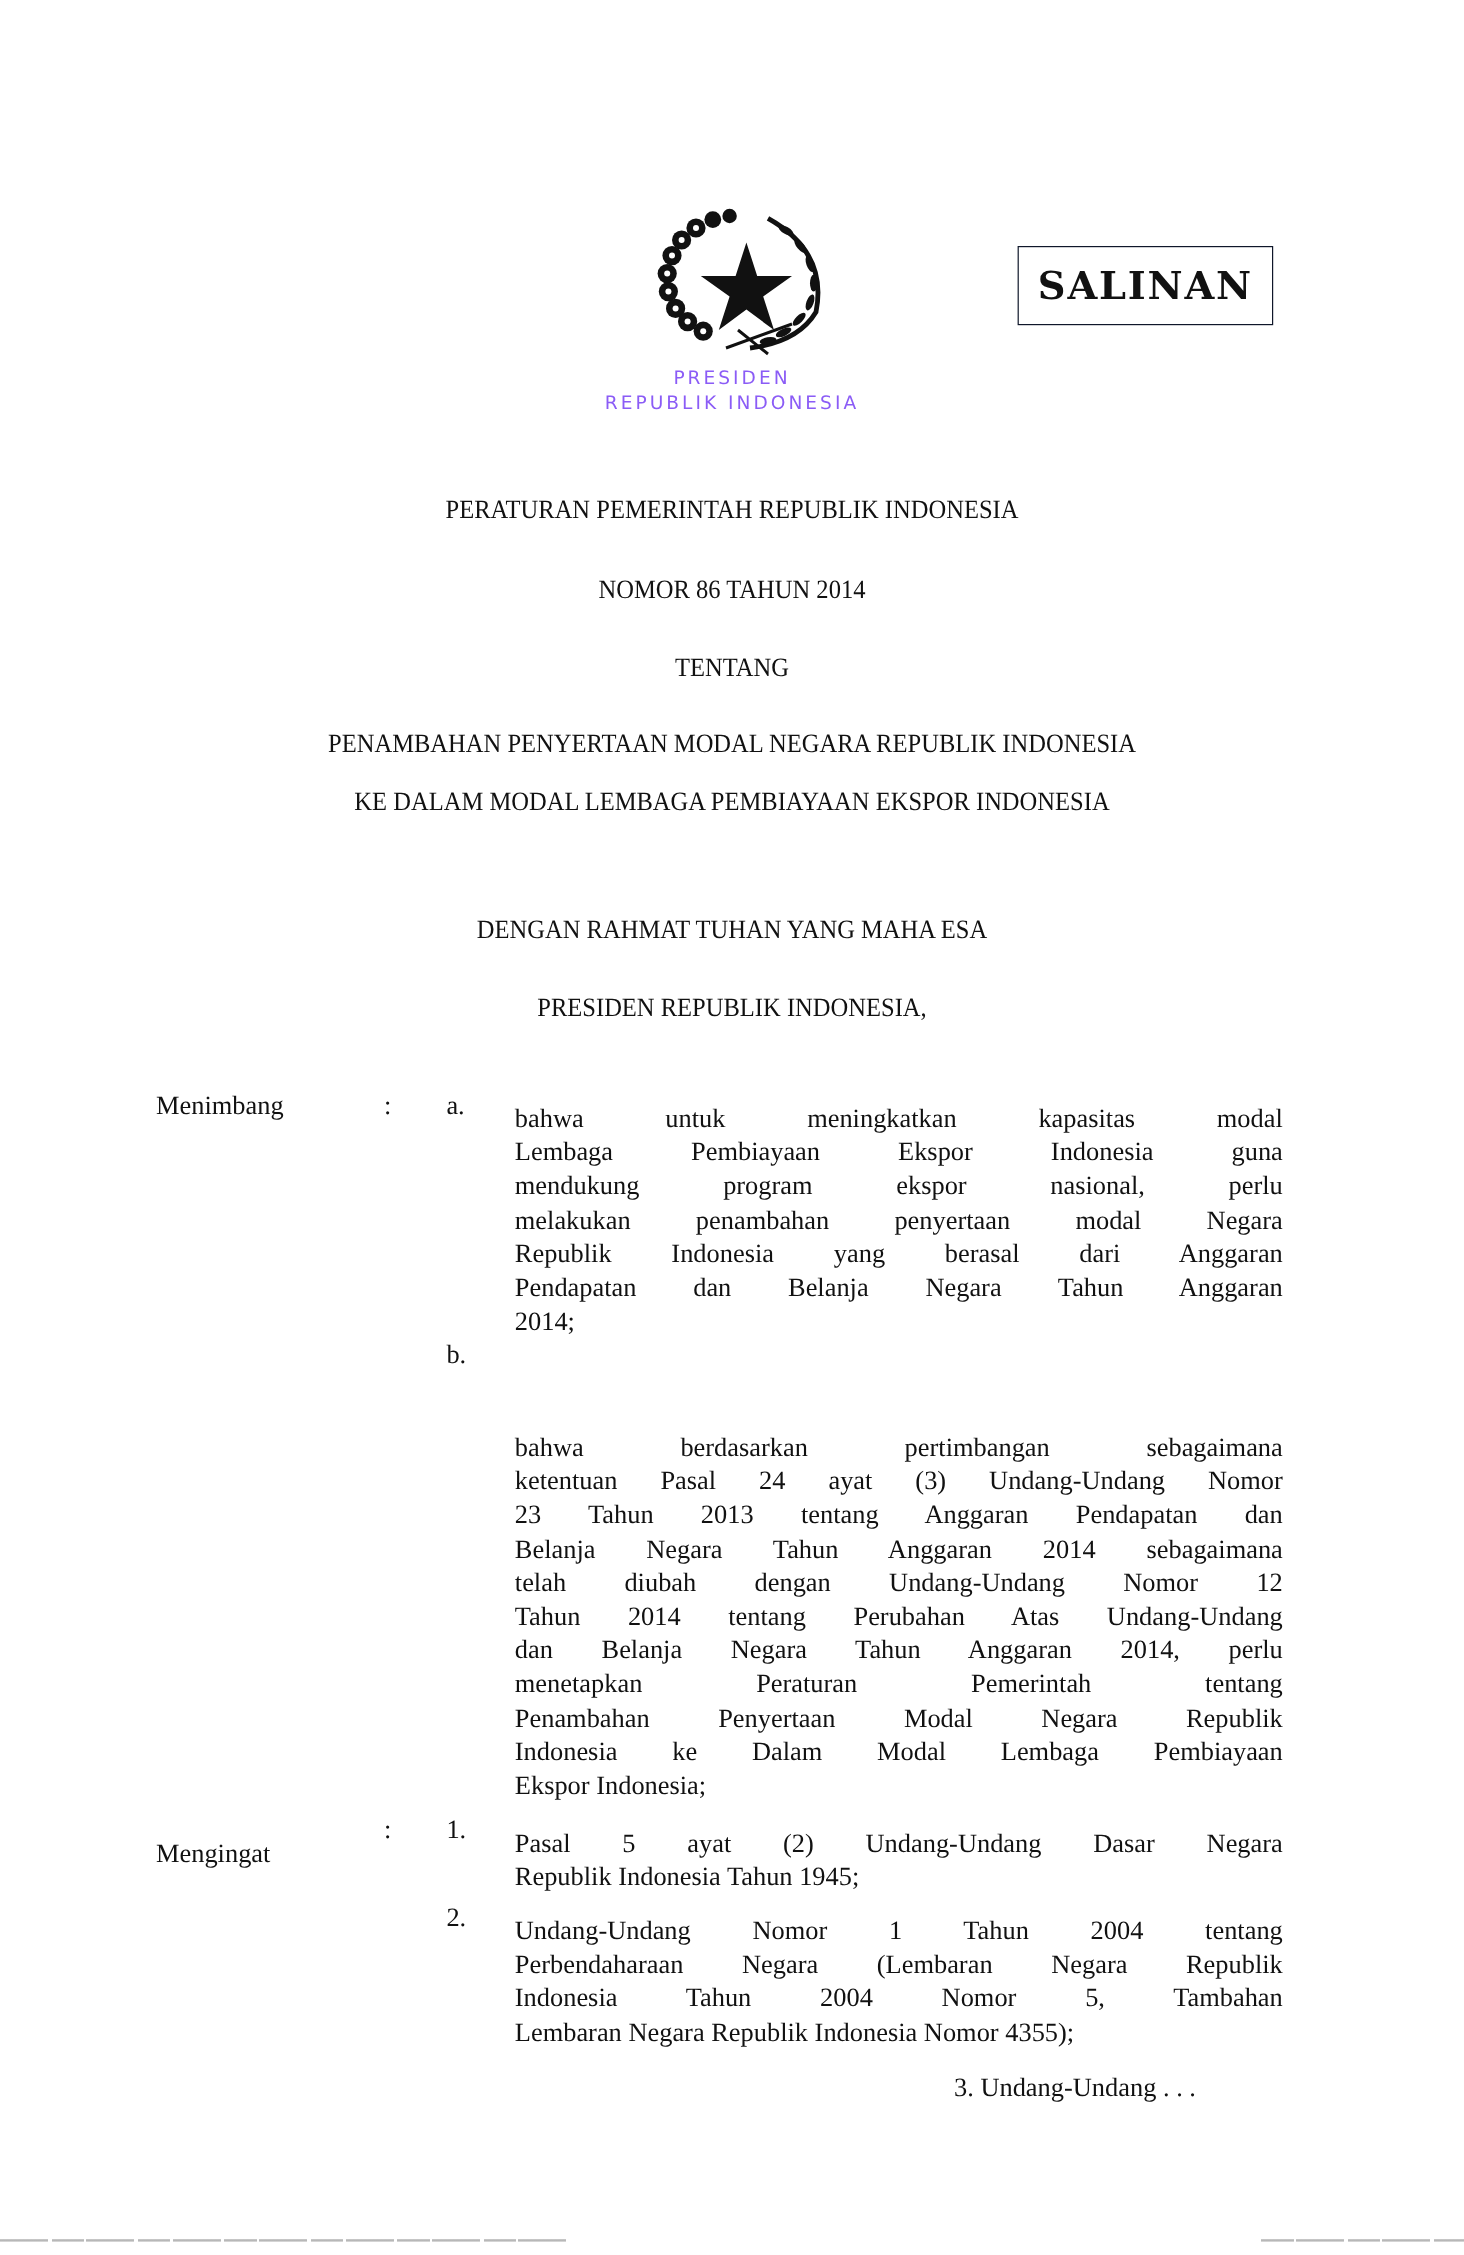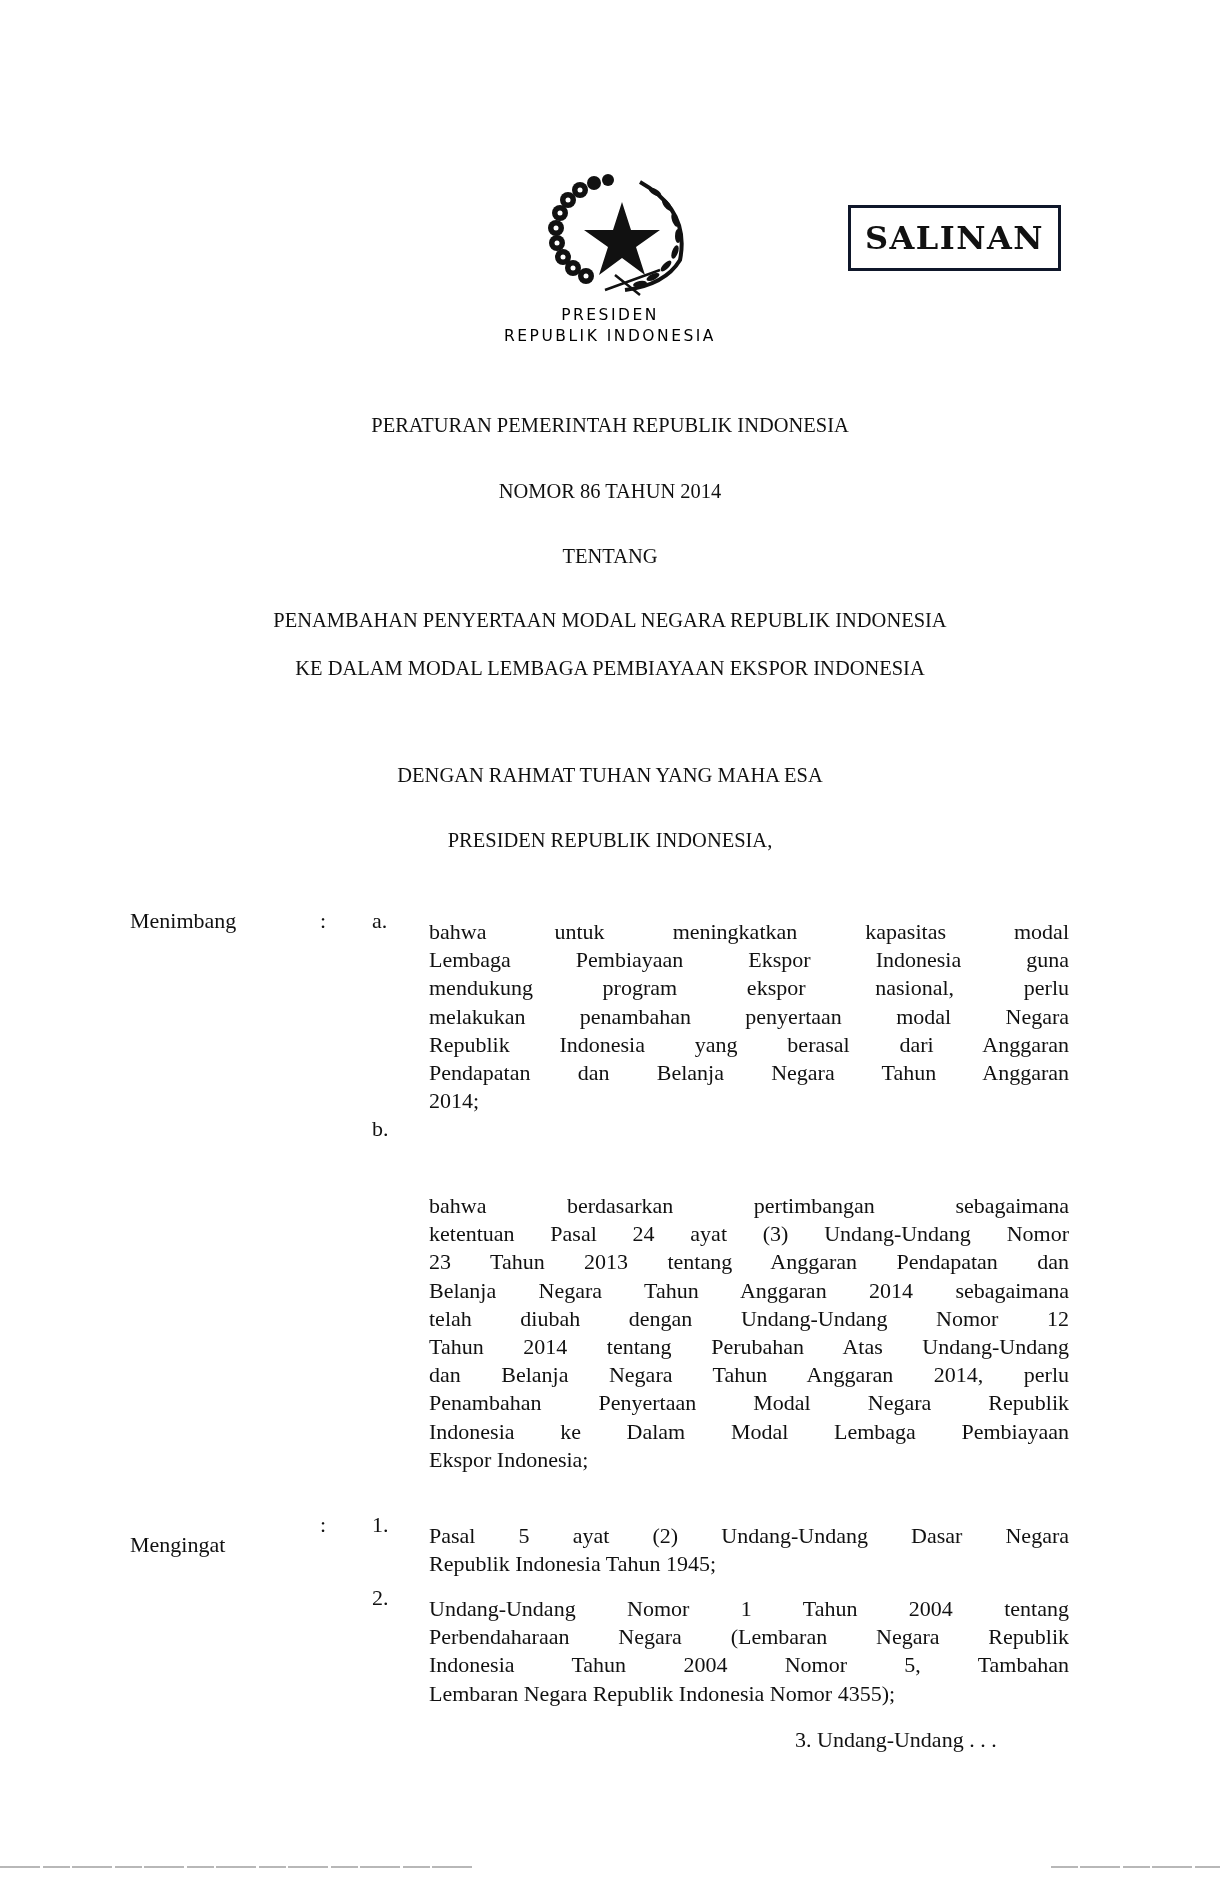--- a/index.html
+++ b/index.html
@@ -5,25 +5,25 @@
     html, body { margin: 0; padding: 0; background: #ffffff; }
     body {
       width: 1220px; height: 1879px; position: relative; overflow: hidden;
       font-family: "DejaVu Serif", "Liberation Serif", serif;
       color: #111;
     }
     .emblem { position: absolute; left: 520px; top: 150px; width: 205px; height: 150px; }
     .presiden-label {
       position: absolute; left: 440px; width: 340px; text-align: center;
       font-family: "DejaVu Sans", "Liberation Sans", sans-serif;
-      font-size: 15.5px; letter-spacing: 2.5px; color: #000000;
+      font-size: 15.5px; letter-spacing: 2.5px; color: #8b5cf6;
     }
     .salinan {
       position: absolute; left: 848px; top: 205px; width: 213px; height: 66px;
-      border: 3px solid #0f172a; box-sizing: border-box;
+      border: 1px solid #0f172a; box-sizing: border-box;
       display: flex; align-items: center; justify-content: center;
       font-family: "DejaVu Serif", serif; font-weight: bold; font-size: 32px;
       letter-spacing: 1.5px;
     }
     .center-line {
       position: absolute; left: 0; width: 1220px; text-align: center;
       font-family: "Liberation Serif", serif; font-size: 22px;
       transform: scaleX(0.93); transform-origin: 610px 0;
     }
     .label {
@@ -122,20 +122,21 @@
 
 <div class="marker" style="top:1116px;">b.</div>
 <div class="para" style="top:1180px;">
   <span class="ln">bahwa berdasarkan pertimbangan sebagaimana</span>
   <span class="ln">ketentuan Pasal 24 ayat (3) Undang-Undang Nomor</span>
   <span class="ln">23 Tahun 2013 tentang Anggaran Pendapatan dan</span>
   <span class="ln">Belanja Negara Tahun Anggaran 2014 sebagaimana</span>
   <span class="ln">telah diubah dengan Undang-Undang Nomor 12</span>
   <span class="ln">Tahun 2014 tentang Perubahan Atas Undang-Undang</span>
   <span class="ln">dan Belanja Negara Tahun Anggaran 2014, perlu</span>
+  <span class="ln">menetapkan Peraturan Pemerintah tentang</span>
   <span class="ln">Penambahan Penyertaan Modal Negara Republik</span>
   <span class="ln">Indonesia ke Dalam Modal Lembaga Pembiayaan</span>
   <span class="ln last">Ekspor Indonesia;</span>
 </div>
 
 <div class="label" style="top:1532px;">Mengingat</div>
 <div class="colon" style="top:1512px;">:</div>
 
 <div class="marker" style="top:1512px;">1.</div>
 <div class="para" style="top:1510px;">

